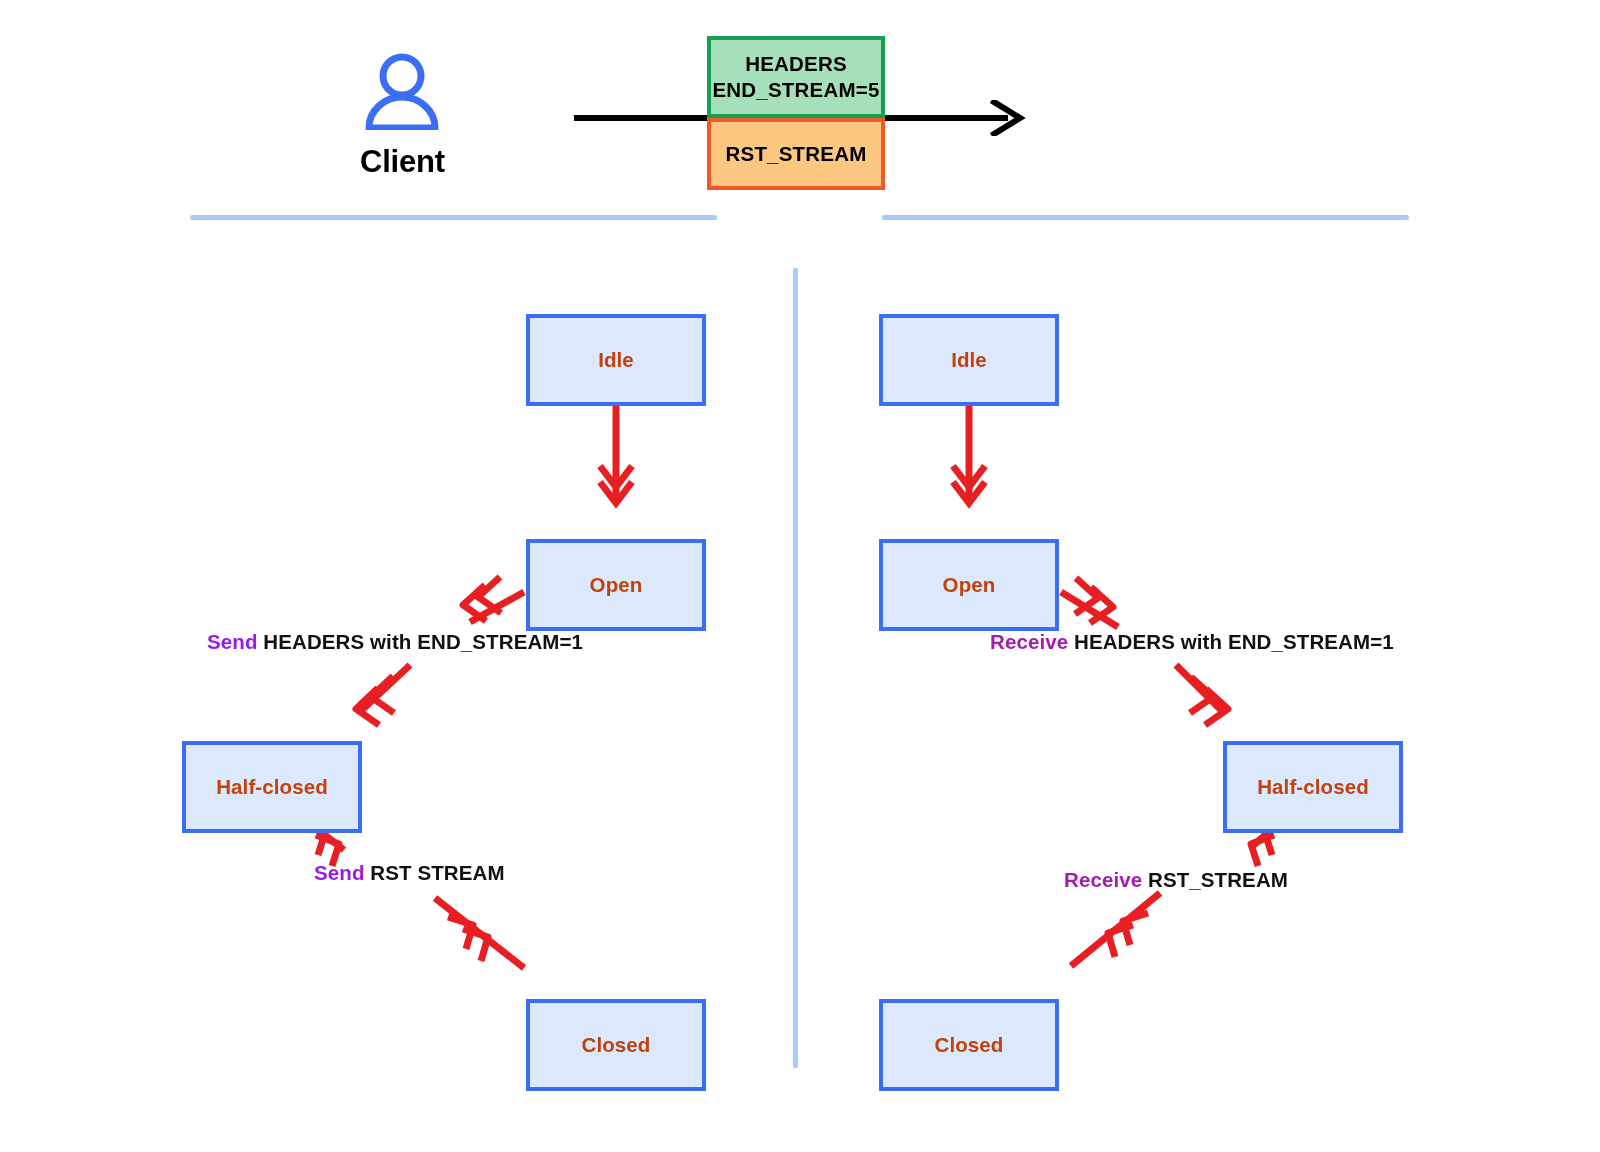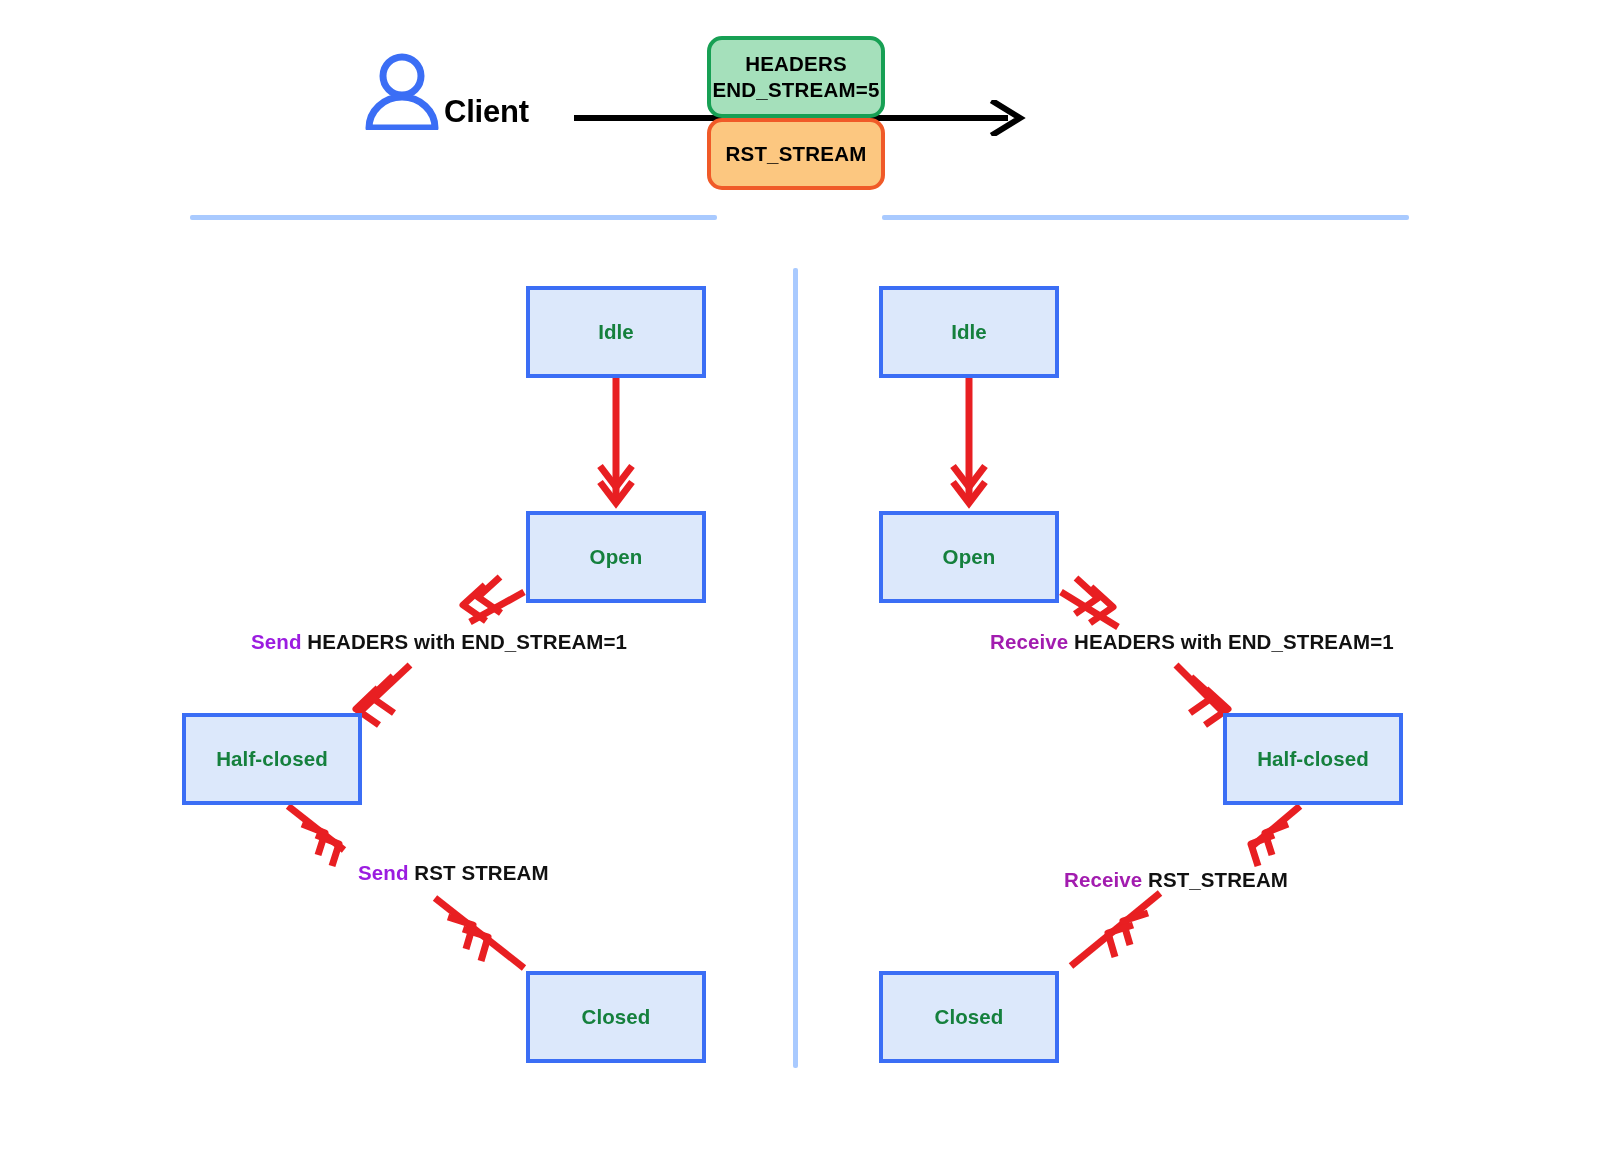--- a/index.html
+++ b/index.html
@@ -15,22 +15,22 @@
     width: 1600px;
     height: 1152px;
     background: #ffffff;
     overflow: hidden;
   }
 
   
   .endpoint {
     position: absolute;
     display: flex;
-    flex-direction: row;
-    align-items: flex-end;
+    flex-direction: column;
+    align-items: flex-start;
     width: 200px;
   }
   .endpoint-icon {
     height: 78px;
     display: flex;
     align-items: center;
     justify-content: center;
   }
   .endpoint-label {
     font-size: 31px;
@@ -49,21 +49,20 @@
     display: flex;
     align-items: center;
     justify-content: center;
     text-align: center;
     box-sizing: border-box;
     font-size: 20.5px;
     font-weight: bold;
     color: #000000;
     line-height: 1.28;
     letter-spacing: 0.2px;
-    border-radius: 15px;
   }
   #frame-headers {
     left: 707px; top: 36px;
     width: 178px; height: 82px;
     background: #a5e0bb;
     border: 4px solid #17a054;
   }
   #frame-rst {
     left: 707px; top: 118px;
     width: 178px; height: 72px;
@@ -99,22 +98,23 @@
   .state-box {
     position: absolute;
     box-sizing: border-box;
     background: #dce8fb;
     border: 4px solid #3b6ef5;
     display: flex;
     align-items: center;
     justify-content: center;
     font-size: 20.5px;
     font-weight: bold;
-    color: #15803d;
+    color: #c2410c;
     letter-spacing: 0.1px;
+    margin-top: 28px;
   }
 
   
   #client-idle        { left: 526px; top: 286px; width: 180px; height: 92px; }
   #client-open        { left: 526px; top: 511px; width: 180px; height: 92px; }
   #client-halfclosed  { left: 182px; top: 713px; width: 180px; height: 92px; }
   #client-closed      { left: 526px; top: 971px; width: 180px; height: 92px; }
 
   
   #server-idle        { left: 879px; top: 286px; width: 180px; height: 92px; }
@@ -124,21 +124,21 @@
 
   
   .transition-label {
     position: absolute;
     font-size: 20.5px;
     font-weight: bold;
     color: #111111;
     white-space: nowrap;
     letter-spacing: 0.1px;
   }
-  .verb-send    { color: #9b1ce0; margin-left: 44px; }
+  .verb-send    { color: #9b1ce0; }
   .verb-receive { color: #a21caf; }
 
   #label-client-headers { left: 207px; top: 630px; }
   #label-client-rst     { left: 314px; top: 861px; }
   #label-server-headers { left: 990px; top: 630px; }
   #label-server-rst     { left: 1064px; top: 868px; }
 
   
   #arrow-layer {
     position: absolute;

